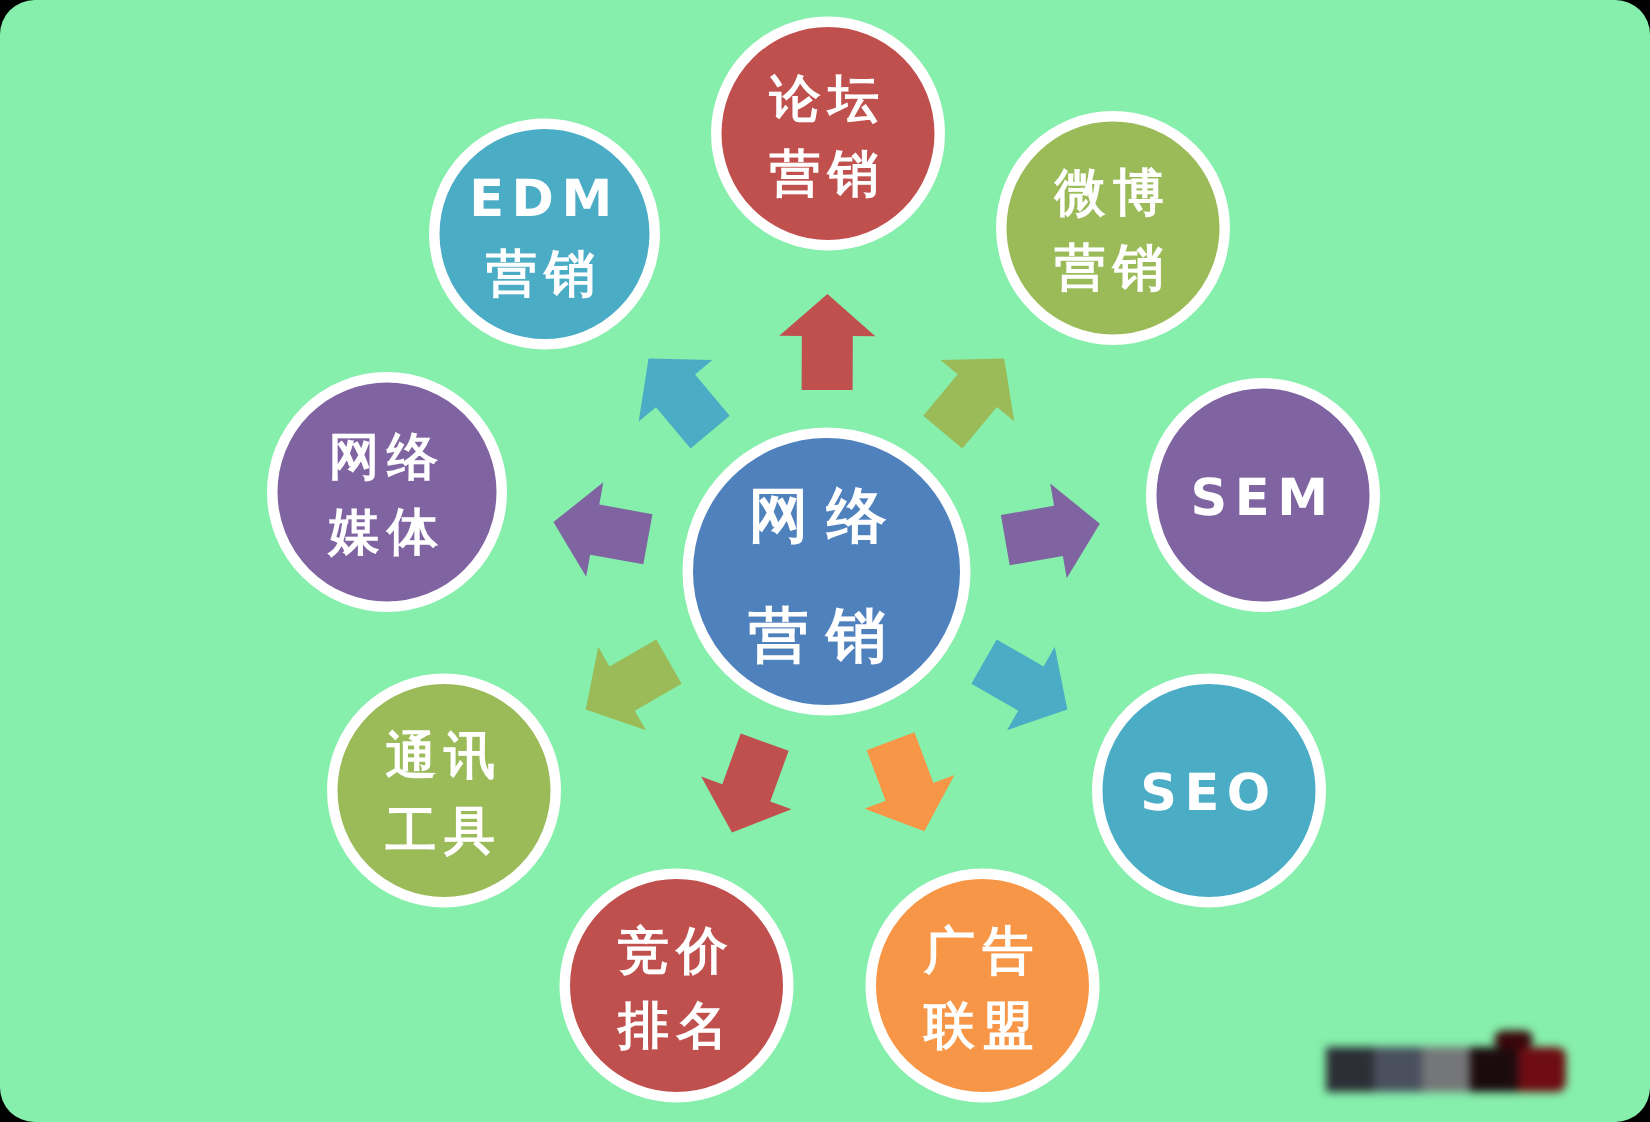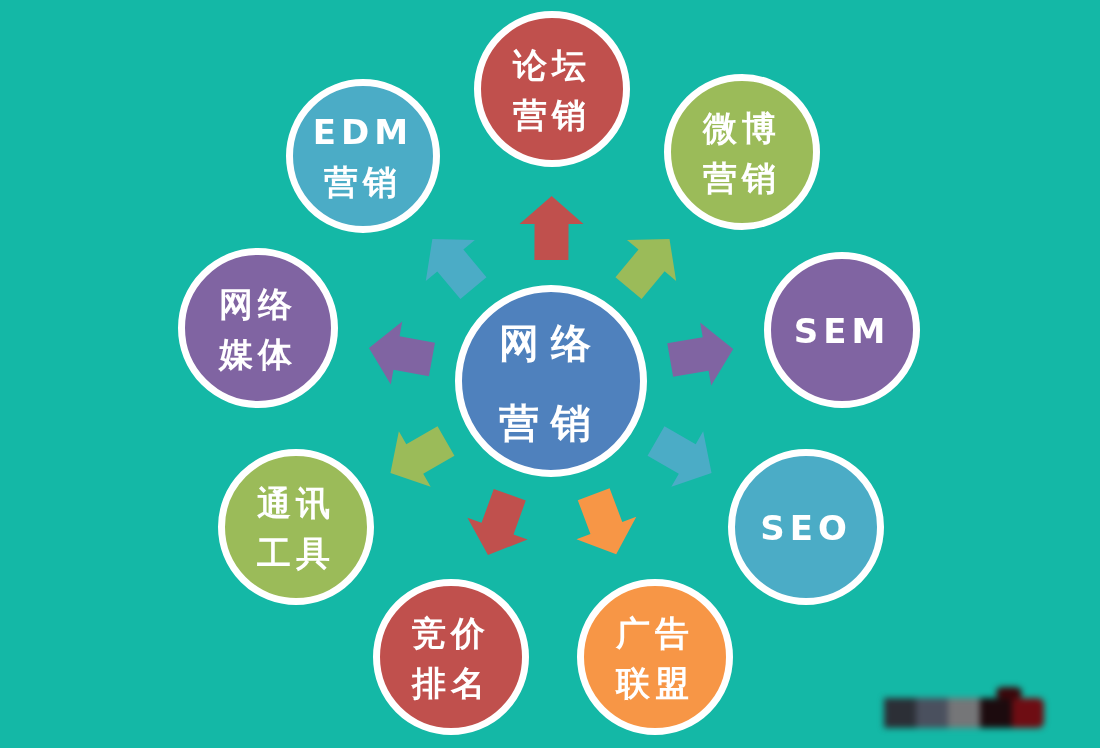--- a/index.html
+++ b/index.html
@@ -5,22 +5,23 @@
   html, body {
     margin: 0;
     padding: 0;
     background: #000000;
     font-family: "DejaVu Sans", "Liberation Sans", sans-serif;
   }
   .stage {
     position: relative;
     width: 1100px;
     height: 748px;
-    background: #14b8a6;
+    background: #86efac;
     overflow: hidden;
+    border-radius: 23px;
   }
   svg.diagram {
     position: absolute;
     left: 0;
     top: 0;
     display: block;
   }
   .node-text {
     fill: #ffffff;
     font-weight: bold;

